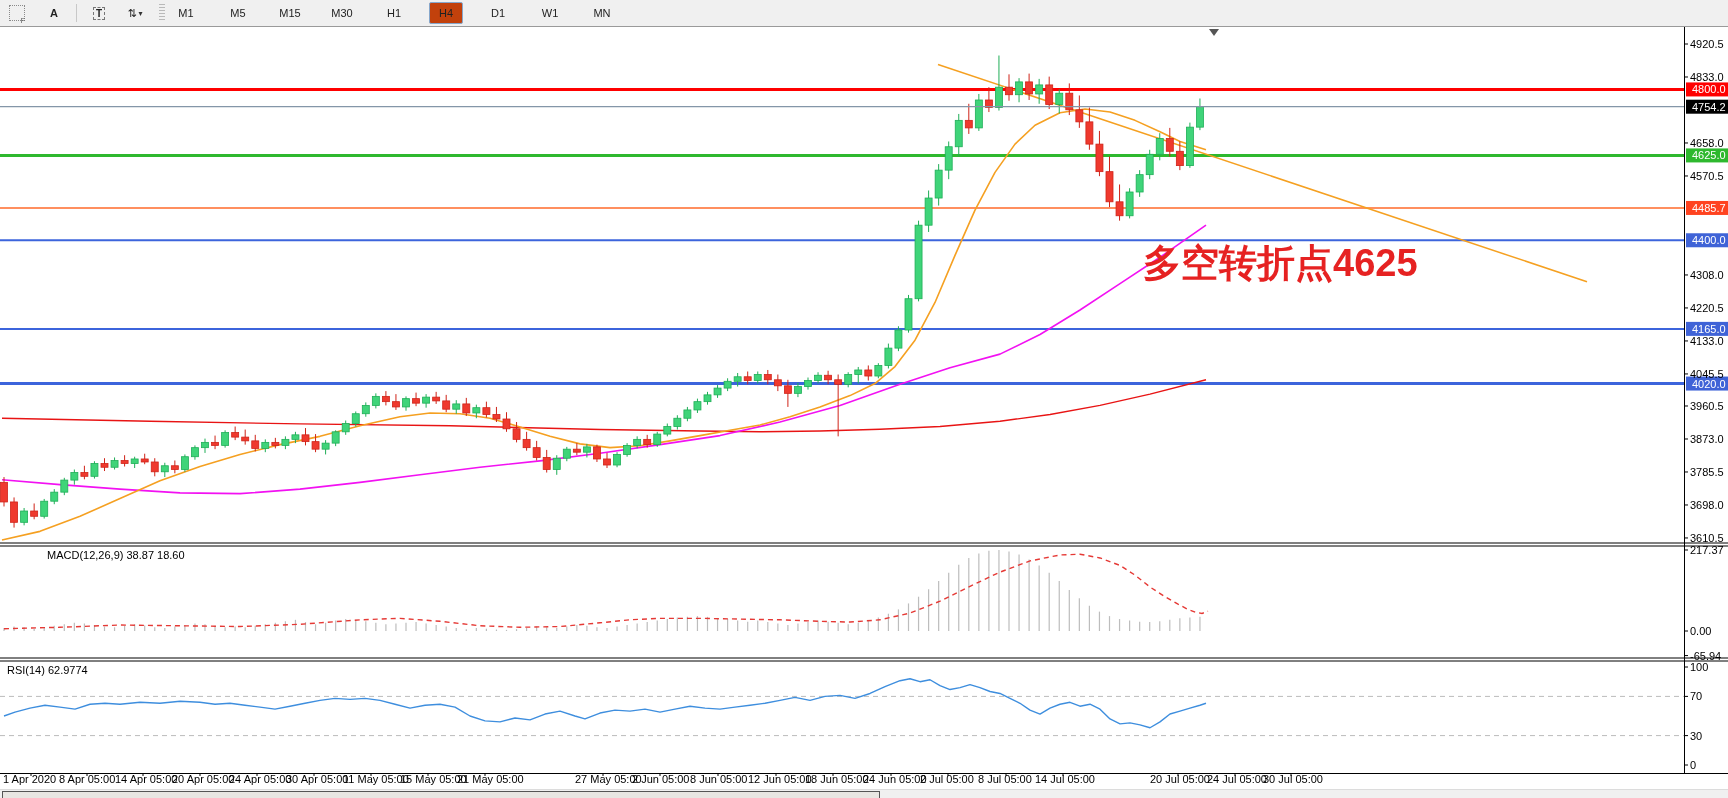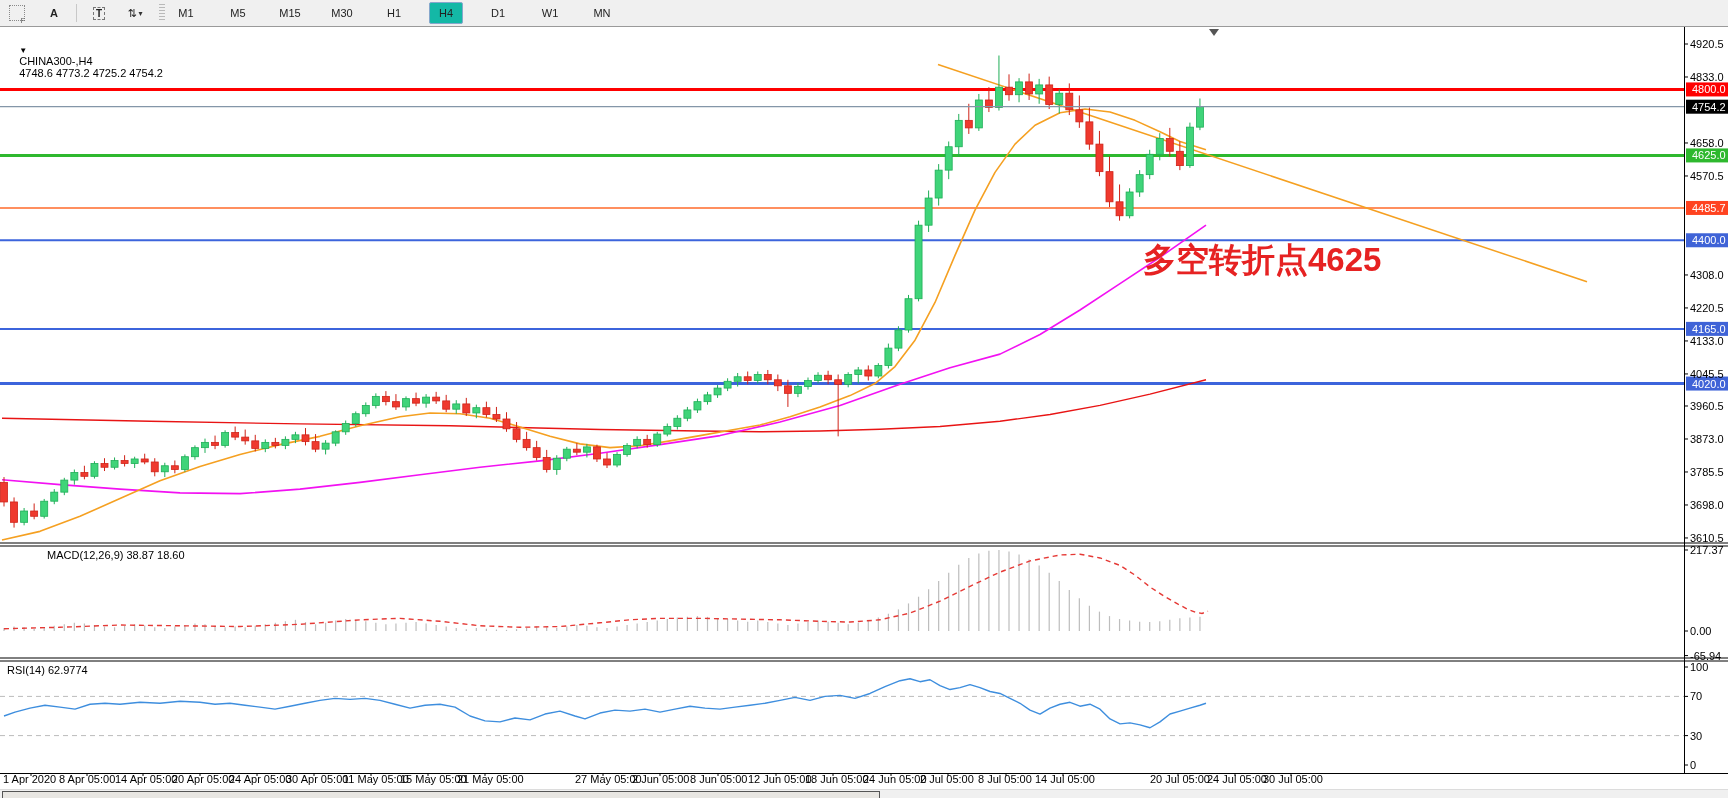--- a/index.html
+++ b/index.html
@@ -4,21 +4,21 @@
 <style>
   html,body{margin:0;padding:0;background:#f0f0f0;width:1728px;height:798px;overflow:hidden;
     font-family:"Liberation Sans","DejaVu Sans",sans-serif;}
   #app{position:relative;width:1728px;height:798px;background:#ffffff;}
   
   #toolbar{position:absolute;left:0;top:0;width:1728px;height:26px;background:#f0f0f0;
     border-bottom:1px solid #9a9a9a;display:flex;align-items:center;z-index:5;}
   .tb-btn{height:20px;min-width:24px;margin:0 1px;display:flex;align-items:center;justify-content:center;
     font-size:11px;color:#222;border:1px solid transparent;border-radius:2px;padding:0 4px;cursor:default;}
   .tb-btn.icon{font-weight:bold;}
-  .tb-btn.active{background:#14b8a6;border:1px solid #86a7cc;}
+  .tb-btn.active{background:#c2410c;border:1px solid #86a7cc;}
   .tb-sep{width:1px;height:18px;background:#c8c8c8;margin:0 4px;}
   .tb-handle{width:6px;height:18px;margin:0 3px 0 6px;
     background:repeating-linear-gradient(to bottom,#b9b9b9 0 1px,transparent 1px 3px);}
   #grip-icon{width:14px;height:14px;border:1px dotted #8a8a8a;position:relative;margin-right:2px;}
   #grip-icon span{position:absolute;right:-1px;bottom:-4px;font-size:7px;color:#555;}
   .dashed-box{border:1px dashed #777;padding:0 2px;font-weight:bold;font-size:10px;}
   .caret{font-size:8px;margin-left:2px;color:#333;}
   
   .overlay-label{position:absolute;font-size:11px;color:#000;z-index:3;white-space:pre;}
   #annotation{position:absolute;z-index:3;font-weight:bold;white-space:nowrap;}
@@ -544,28 +544,23 @@
       <text x="1035" y="783" font-size="11" fill="#000000">14 Jul 05:00</text>
       <line x1="1063" y1="773" x2="1063" y2="776" stroke="#000" stroke-width="1"></line>
       <text x="1150" y="783" font-size="11" fill="#000000">20 Jul 05:00</text>
       <line x1="1178" y1="773" x2="1178" y2="776" stroke="#000" stroke-width="1"></line>
       <text x="1207" y="783" font-size="11" fill="#000000">24 Jul 05:00</text>
       <line x1="1235" y1="773" x2="1235" y2="776" stroke="#000" stroke-width="1"></line>
       <text x="1263" y="783" font-size="11" fill="#000000">30 Jul 05:00</text>
       <line x1="1291" y1="773" x2="1291" y2="776" stroke="#000" stroke-width="1"></line>
     </svg>
 
-  <div class="overlay-label" style="left:7px;top:31px;">
-    <span style="font-size:8px;">▼</span>
-    <span>CHINA300-,H4</span>
-    <span>4748.6 4773.2 4725.2 4754.2</span>
-  </div>
 
   <div class="overlay-label" style="left:7px;top:549px;margin-left:40px;">MACD(12,26,9) 38.87 18.60</div>
   <div class="overlay-label" style="left:7px;top:664px;">RSI(14) 62.9774</div>
 
-  <div id="annotation" style="left: 1143px; top: 238px; color: rgb(230, 34, 34); font-size: 33px;">多空转折点4625</div>
+  <div id="annotation" style="left: 1143px; top: 238px; color: rgb(230, 34, 34); font-size: 38px;">多空转折点4625</div>
 
   <div id="scrollbar">
     <div id="scroll-thumb" style="left: 2px; width: 876px;"></div>
   </div>
 
 </div>
 
 </body></html>

